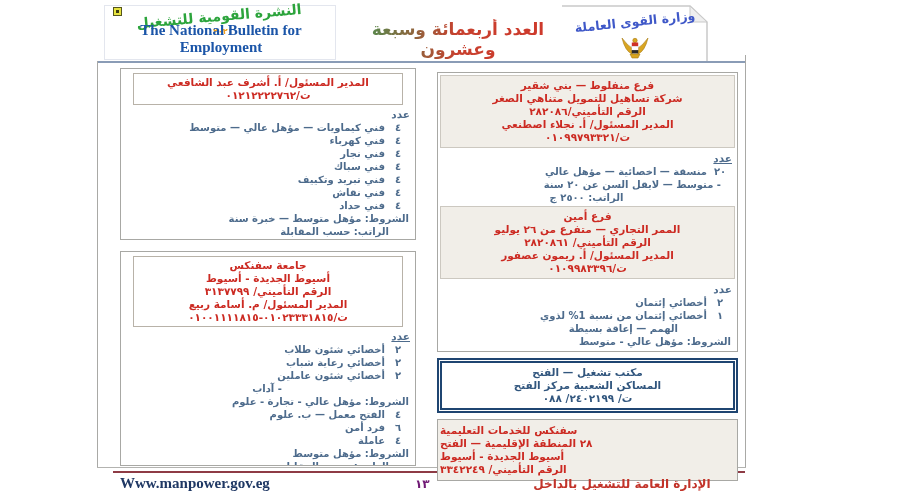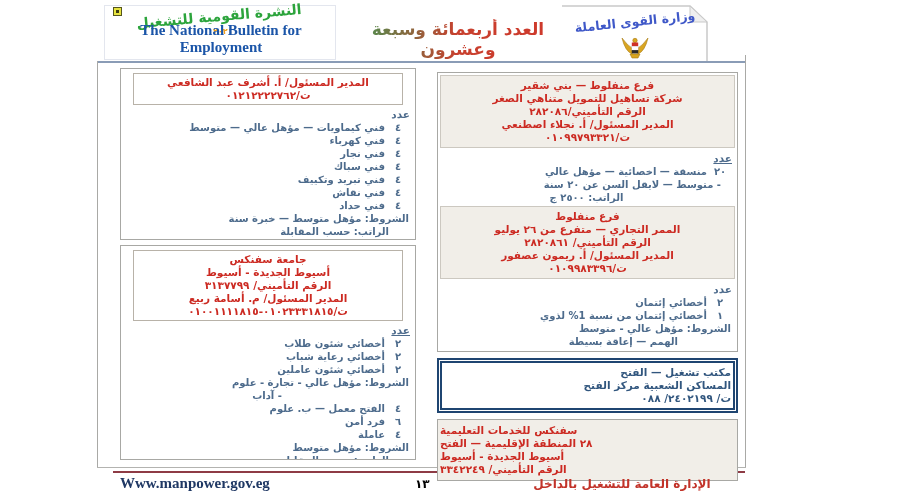--- a/index.html
+++ b/index.html
@@ -32,21 +32,21 @@
   .note-outline { position:absolute; left:0; top:0; width:150px; height:57px; }
   .ministry-text { position:absolute; right:8px; top:9px; width:138px; text-align:center; direction:rtl;
                    color:#3f58c8; font-weight:bold; font-size:12.5px; transform:rotate(-6deg); }
   .emblem { position:absolute; left:58px; top:32px; width:30px; height:22px; }
 
   
   .col { position:absolute; direction:rtl; }
   .col-left  { left:120px; top:68px; width:296px;border-radius:18px; }
   .col-right { left:437px; top:72px; width:301px; }
   .box { border:1px solid #a8a8a4; background:#fff; overflow:hidden; }
-  .box + .box { margin-top:5px; }
+  .box + .box { margin-top:11px; }
   .box-a { height:172px; }
   .box-b { height:215px; }
   .box-c { height:280px; }
 
   .red-subbox { border:1px solid #b8b2a8; margin:4px 12px 1px 12px; padding:2px 2px;
                 color:#cc2a22; font-weight:bold; font-size:10.5px; line-height:13px; text-align:center; }
   .gray-head { background:#f1eee8; border:1px solid #ccc8c0; margin:2px; padding:3px 2px;
                color:#cc2a22; font-weight:bold; font-size:10.5px; line-height:13px; text-align:center; }
 
   .count-label { color:#4d6b8c; font-weight:bold; font-size:10.5px; line-height:14px; padding:1px 5px 0 0; }
@@ -56,28 +56,28 @@
   .row { display:flex; }
   .row .num { width:26px; text-align:center; flex:none; }
   .row .lbl { flex:1; text-align:right; }
   .line { text-align:right; padding-right:2px; }
   .line.indent { padding-right:22px; }
   .line.indent2 { padding-right:12px; }
   .line.center { text-align:center; }
 
   
   .office-box { margin-top:6px; border:5px double #1f4571; background:#fff; padding:3px 2px;
-                color:#31567e; font-weight:bold; font-size:10.5px; line-height:13px; direction:rtl; }
+                color:#31567e; font-weight:bold; font-size:10.5px; line-height:13px; text-align:center; direction:rtl; }
   .sphinx-box { margin-top:6px; border:1px solid #a8a8a4; background:#f1eee8; padding:4px 2px;
                 color:#cc2a22; font-weight:bold; font-size:10.5px; line-height:13px; text-align:left; direction:rtl; }
 
   
   .footer-url { position:absolute; left:120px; top:475px; font-family:"Liberation Serif", serif;
                 font-weight:bold; font-size:15px; color:#1f3864; }
-  .footer-page { position:absolute; left:415px; top:477px; color:#000000; font-weight:bold; font-size:12px; }
+  .footer-page { position:absolute; left:415px; top:477px; color:#701a75; font-weight:bold; font-size:12px; }
   .footer-dept { position:absolute; left:500px; top:477px; width:244px; text-align:center; direction:rtl;
                  color:#c2342a; font-weight:bold; font-size:12px; }
 </style>
 </head>
 <body>
 
 <div class="page">
 
   <div class="hline-header"></div>
   <div class="vline-left"></div>
@@ -167,22 +167,22 @@
             <span class="lbl">أخصائي شئون طلاب</span>
           </div>
         <div class="row">
             <span class="num">٢</span>
             <span class="lbl">أخصائي رعاية شباب</span>
           </div>
         <div class="row">
             <span class="num">٢</span>
             <span class="lbl">أخصائي شئون عاملين</span>
           </div>
+        <div class="line center">- آداب</div>
         <div class="line">الشروط: مؤهل عالي - تجارة - علوم</div>
-        <div class="line center">- آداب</div>
         <div class="row">
             <span class="num">٤</span>
             <span class="lbl">الفتح معمل — ب. علوم</span>
           </div>
         <div class="row">
             <span class="num">٦</span>
             <span class="lbl">فرد أمن</span>
           </div>
         <div class="row">
             <span class="num">٤</span>
@@ -206,38 +206,38 @@
       <div class="count-label u">عدد</div>
       <div class="list">
         <div class="row">
             <span class="num">٢٠</span>
             <span class="lbl">منسقة — اخصائية — مؤهل عالي</span>
           </div>
         <div class="line indent2">- متوسط — لايقل السن عن ٢٠ سنة</div>
         <div class="line center">الراتب: ٢٥٠٠ ج</div>
       </div>
       <div class="gray-head">
-        <div>فرع منفلوط</div>
+        <div>فرع أمين</div>
         <div>الممر التجاري — متفرع من ٢٦ يوليو</div>
         <div>الرقم التأميني/ ٢٨٢٠٨٦١</div>
         <div>المدير المسئول/ أ. ريمون عصفور</div>
         <div>ت/٠١٠٩٩٨٣٣٩٦</div>
       </div>
       <div class="count-label">عدد</div>
       <div class="list">
         <div class="row">
             <span class="num">٢</span>
             <span class="lbl">أخصائي إئتمان</span>
           </div>
         <div class="row">
             <span class="num">١</span>
             <span class="lbl">أخصائي إئتمان من نسبة 1% لذوي</span>
           </div>
+        <div class="line" style="padding-right:55px;">الهمم — إعاقة بسيطة</div>
         <div class="line">الشروط: مؤهل عالي - متوسط</div>
-        <div class="line" style="padding-right:55px;">الهمم — إعاقة بسيطة</div>
         <div class="line center">- حتى ٣٠ سنة - ١٧٥٠ ج</div>
       </div>
     </div>
 
     <div class="office-box">
       <div>مكتب تشغيل — الفتح</div>
       <div>المساكن الشعبية مركز الفتح</div>
       <div>ت/ ٢٤٠٢١٩٩/ ٠٨٨</div>
     </div>
 

